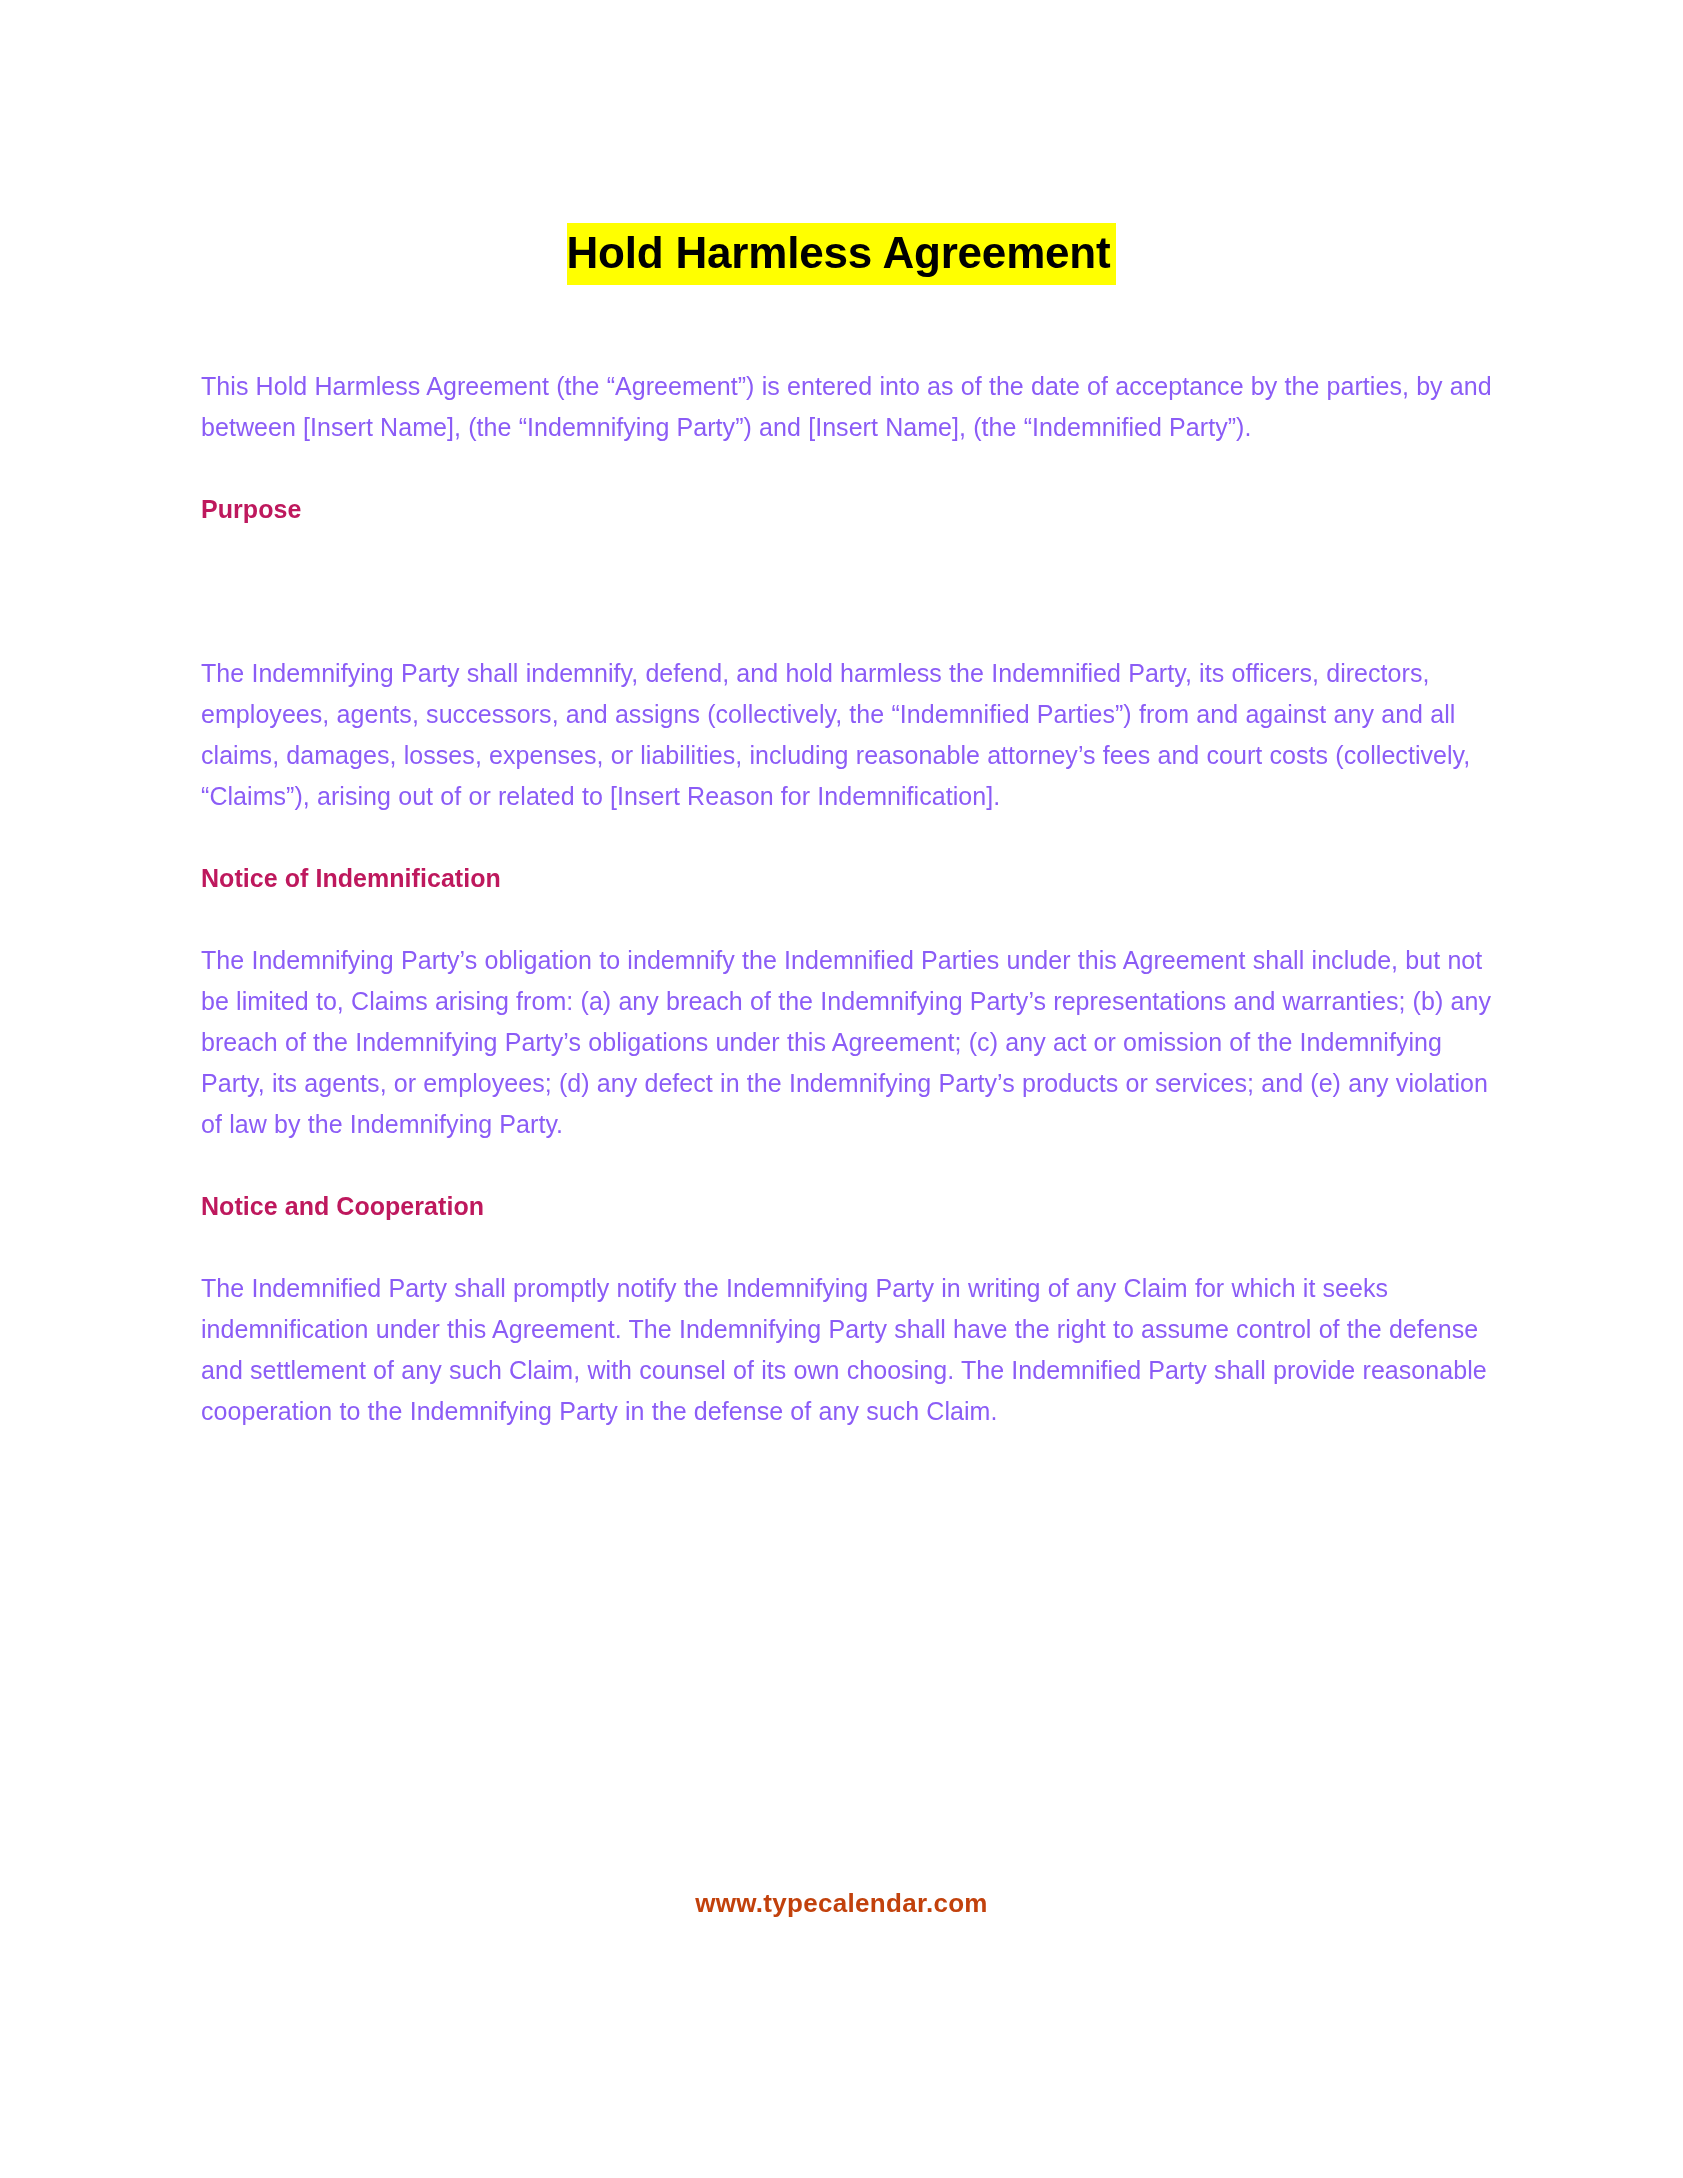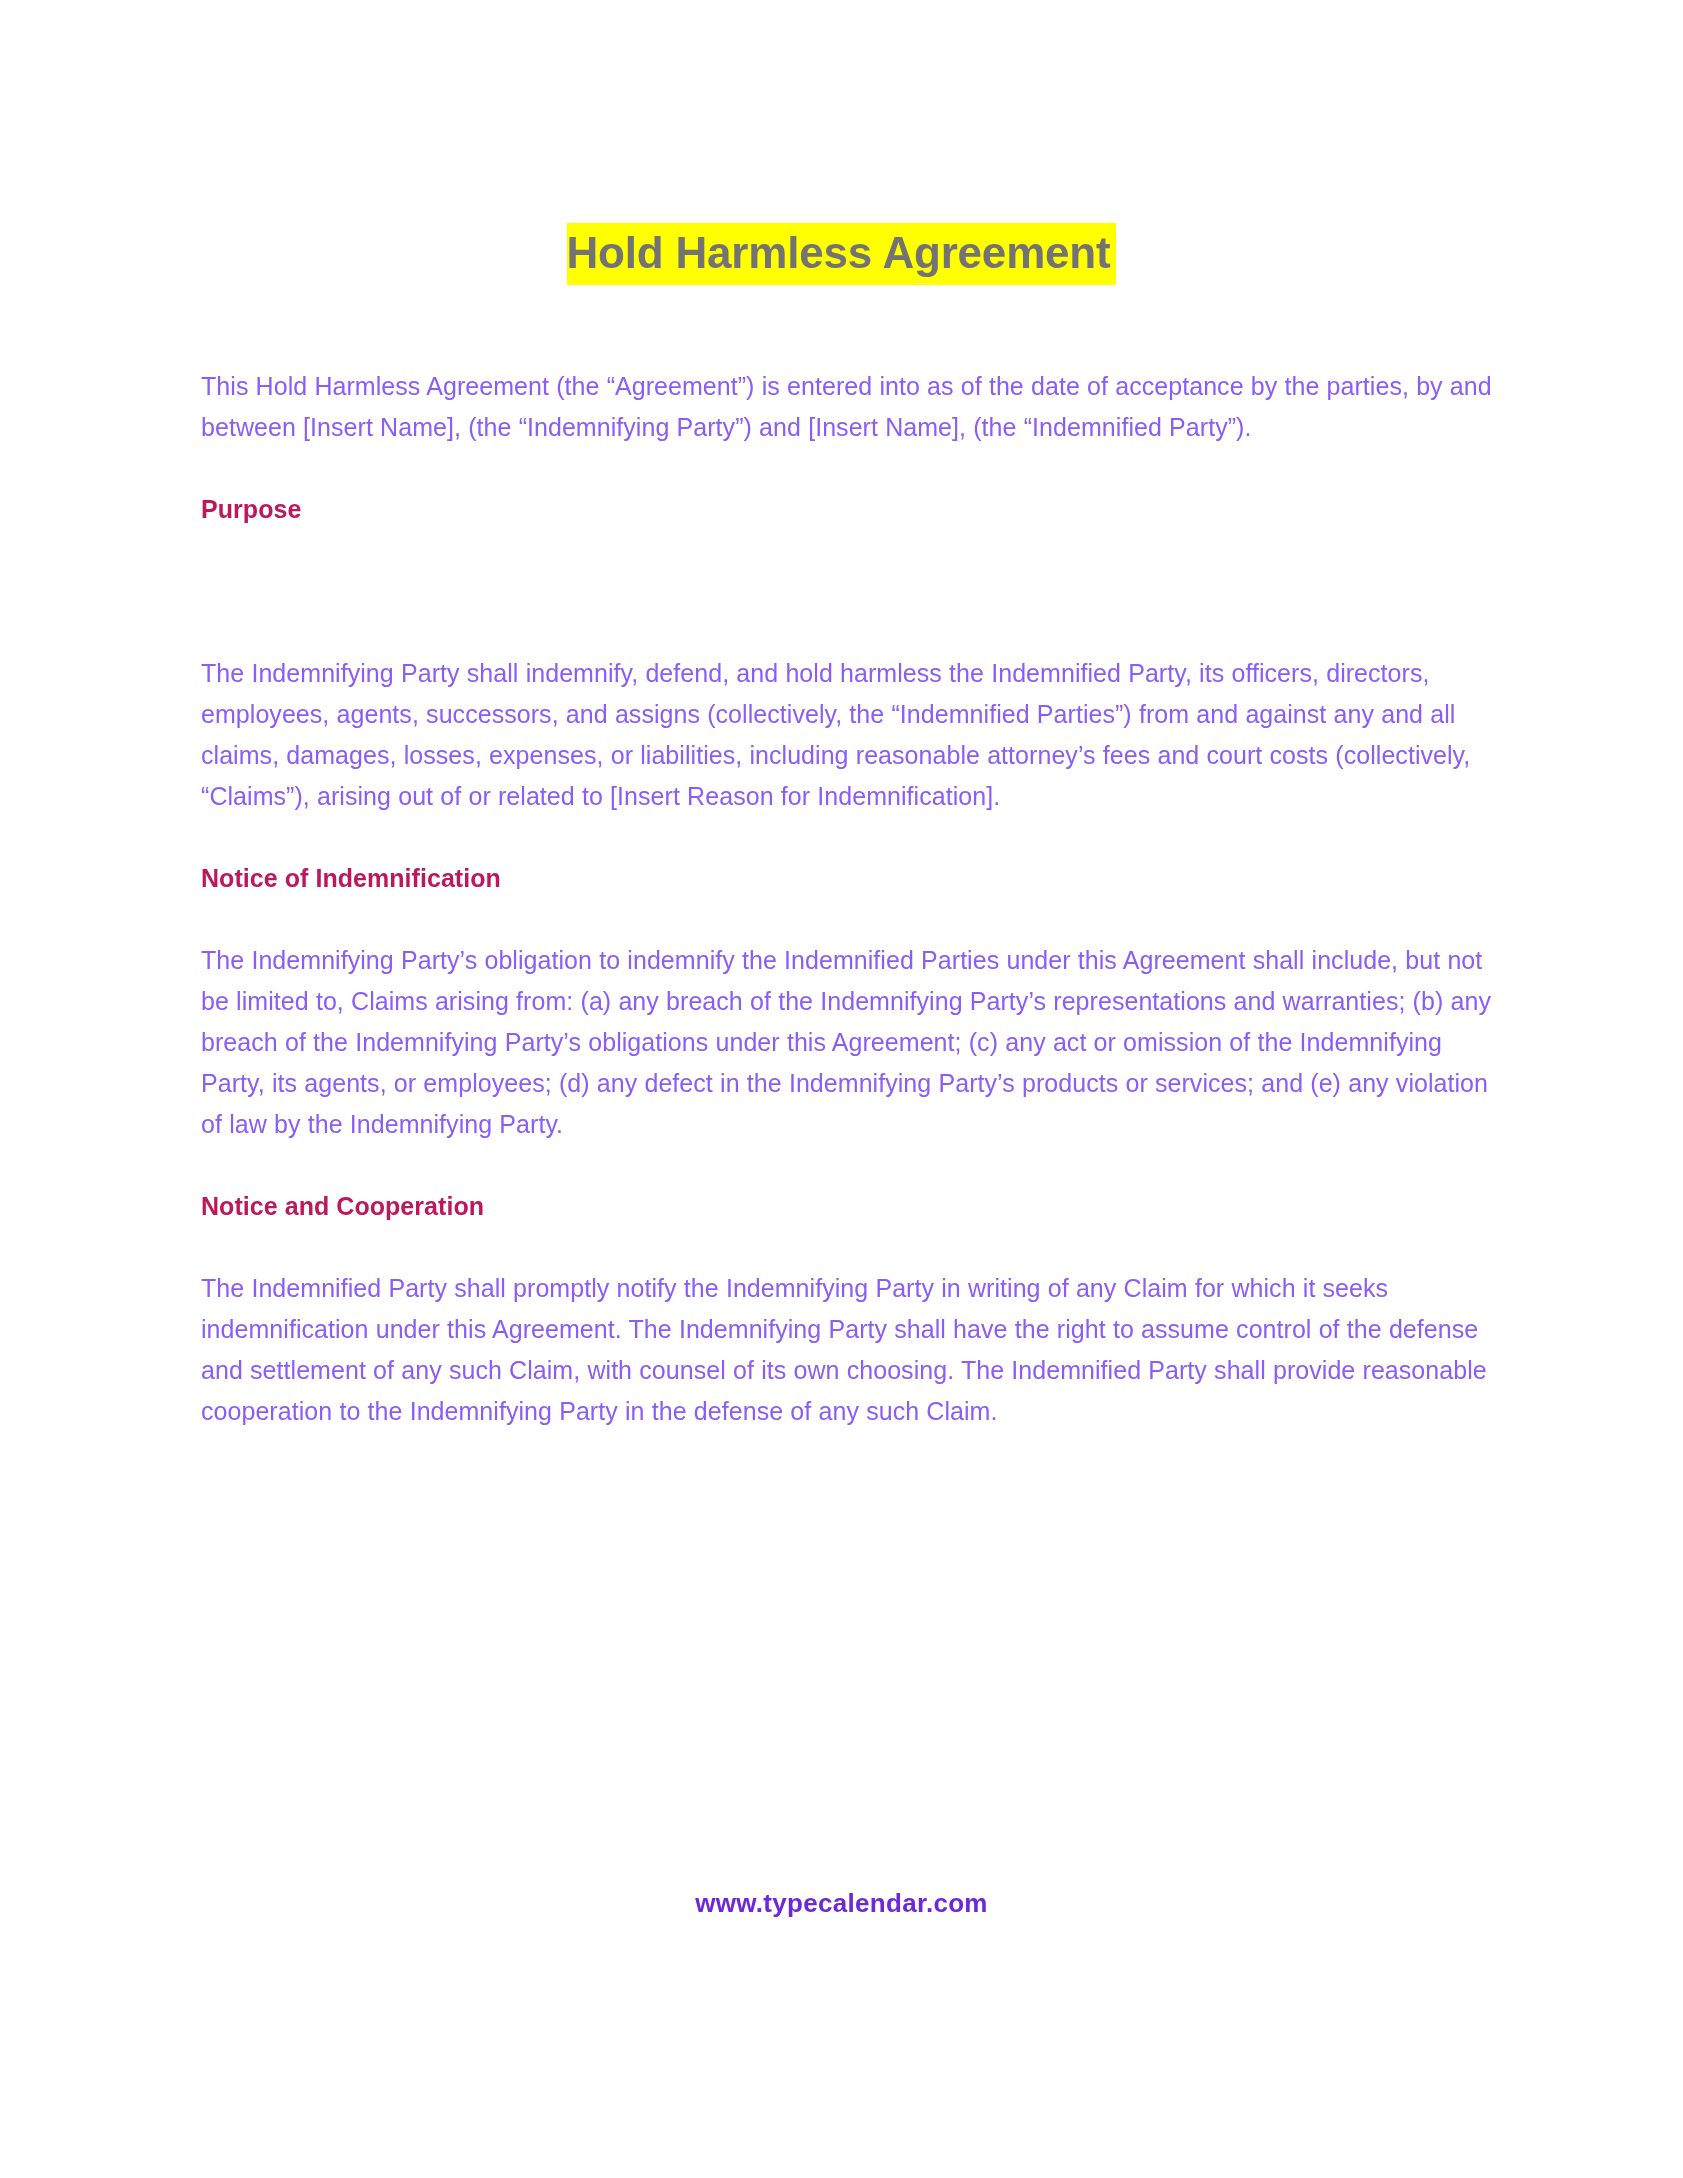--- a/index.html
+++ b/index.html
@@ -29,21 +29,21 @@
     width: 1683px;
     text-align: center;
   }
 
   .doc-title {
     display: inline-block;
     font-size: 44px;
     line-height: 1.27;
     font-weight: bold;
     letter-spacing: -0.2px;
-    color: #737373;
+    color: #000000;
     background-color: #ffff00;
     padding: 2px 6px 4px 0;
     white-space: nowrap;
   }
 
   
   .content {
     position: absolute;
     top: 366px;
     left: 201px;
@@ -81,21 +81,21 @@
     left: 0;
     width: 1683px;
     text-align: center;
   }
 
   .footer-text {
     display: inline-block;
     font-size: 26px;
     line-height: 34px;
     font-weight: bold;
-    color: #6d28d9;
+    color: #c2410c;
     letter-spacing: 0.3px;
   }
 </style>
 </head>
 <body>
 
 <div class="page">
 
   <div class="doc-title-wrap">
     <h1 class="doc-title">Hold Harmless Agreement</h1>

